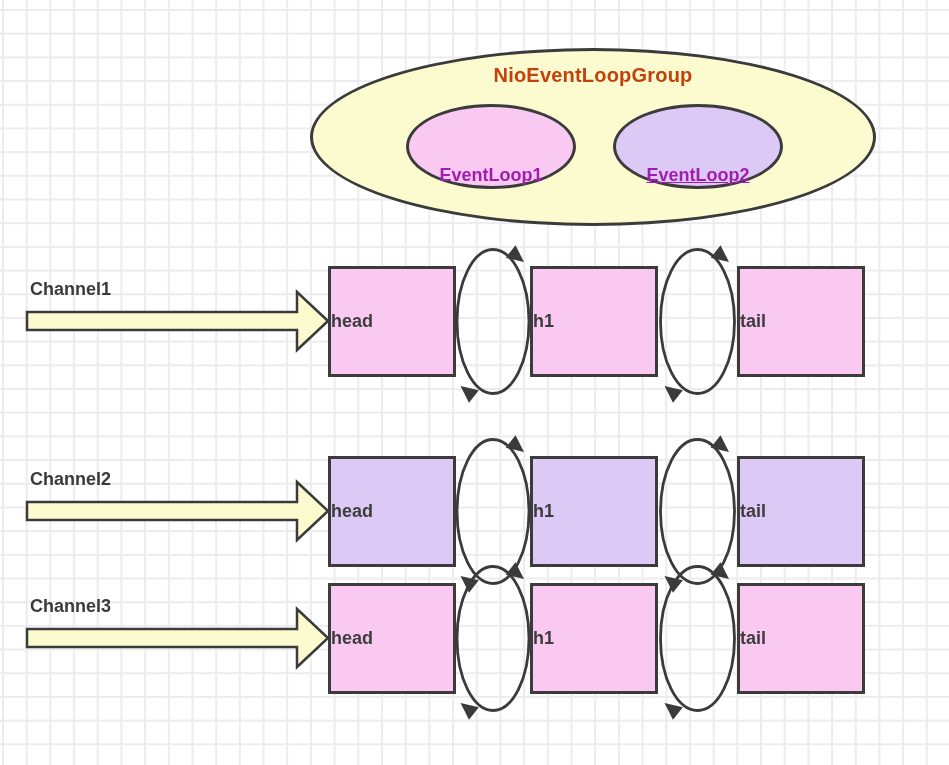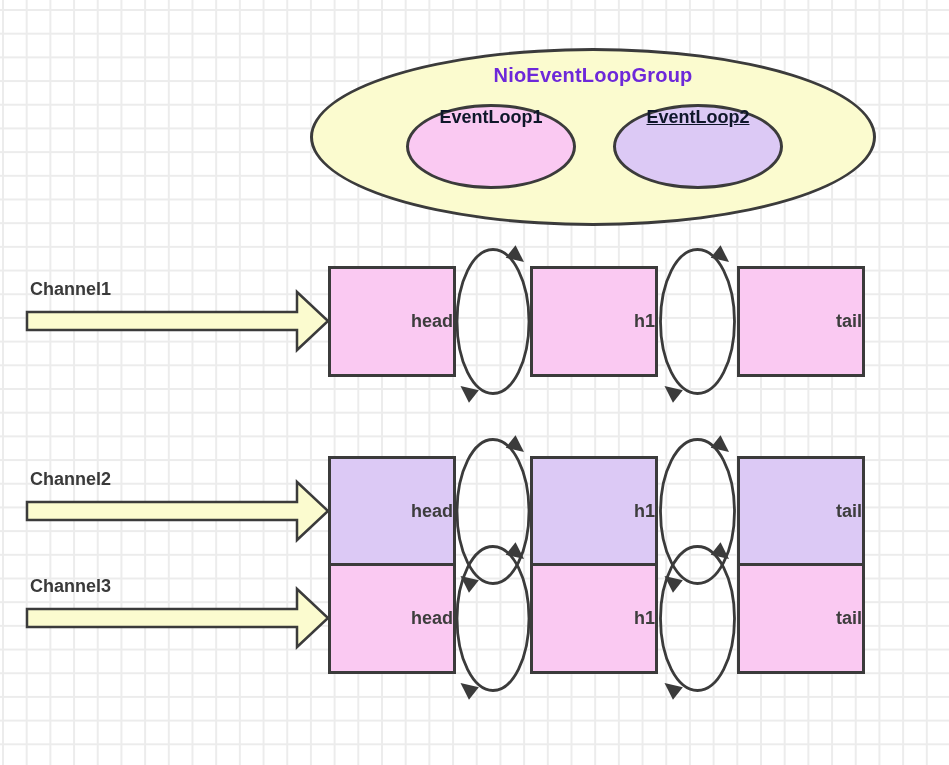--- a/index.html
+++ b/index.html
@@ -18,44 +18,44 @@
     background-position:2px 9px;
   }
   
   .group-ellipse{
     position:absolute;left:310px;top:48px;width:566px;height:178px;
     border:3px solid #3b3b3b;border-radius:50%;
     box-sizing:border-box;
   }
   .group-title{
     position:absolute;left:0;right:0;top:13px;text-align:center;
-    font-size:20px;font-weight:bold;color:#6d28d9;letter-spacing:.2px;
+    font-size:20px;font-weight:bold;color:#c2410c;letter-spacing:.2px;
   }
   .loop-ellipse{
     position:absolute;top:53px;width:170px;height:85px;
     border:3px solid #3b3b3b;border-radius:50%;box-sizing:border-box;
-    display:flex;align-items:flex-start;justify-content:center;
-    font-size:18px;font-weight:bold;color:#0f172a;
+    display:flex;align-items:flex-end;justify-content:center;
+    font-size:18px;font-weight:bold;color:#a21caf;
   }
   .loop-1{left:93px;}
   .loop-2{left:300px;text-decoration:underline;}
   
   .channel-row{position:absolute;left:0;width:852px;height:111px;}
   .row-1{top:266px;}
   .row-2{top:456px;}
-  .row-3{top:563px;}
+  .row-3{top:583px;}
   .channel-label{
     position:absolute;left:30px;top:13px;
     font-size:18px;font-weight:bold;color:#3a3a3a;
   }
   .flow-arrow{position:absolute;left:25px;top:22px;overflow:visible;}
   .node{
     position:absolute;top:0;width:128px;height:111px;
     border:3px solid #3b3b3b;box-sizing:border-box;
-    display:flex;align-items:center;justify-content:flex-end;
+    display:flex;align-items:center;justify-content:flex-start;
     font-size:18px;font-weight:bold;color:#3d3d3d;
   }
   .node-head{left:328px;}
   .node-h1{left:530px;}
   .node-tail{left:737px;}
   .cycle{position:absolute;top:-27px;height:165px;overflow:visible;}
   .cycle-1{left:456px;width:74px;}
   .cycle-2{left:658px;width:79px;}
 </style>
 </head>

